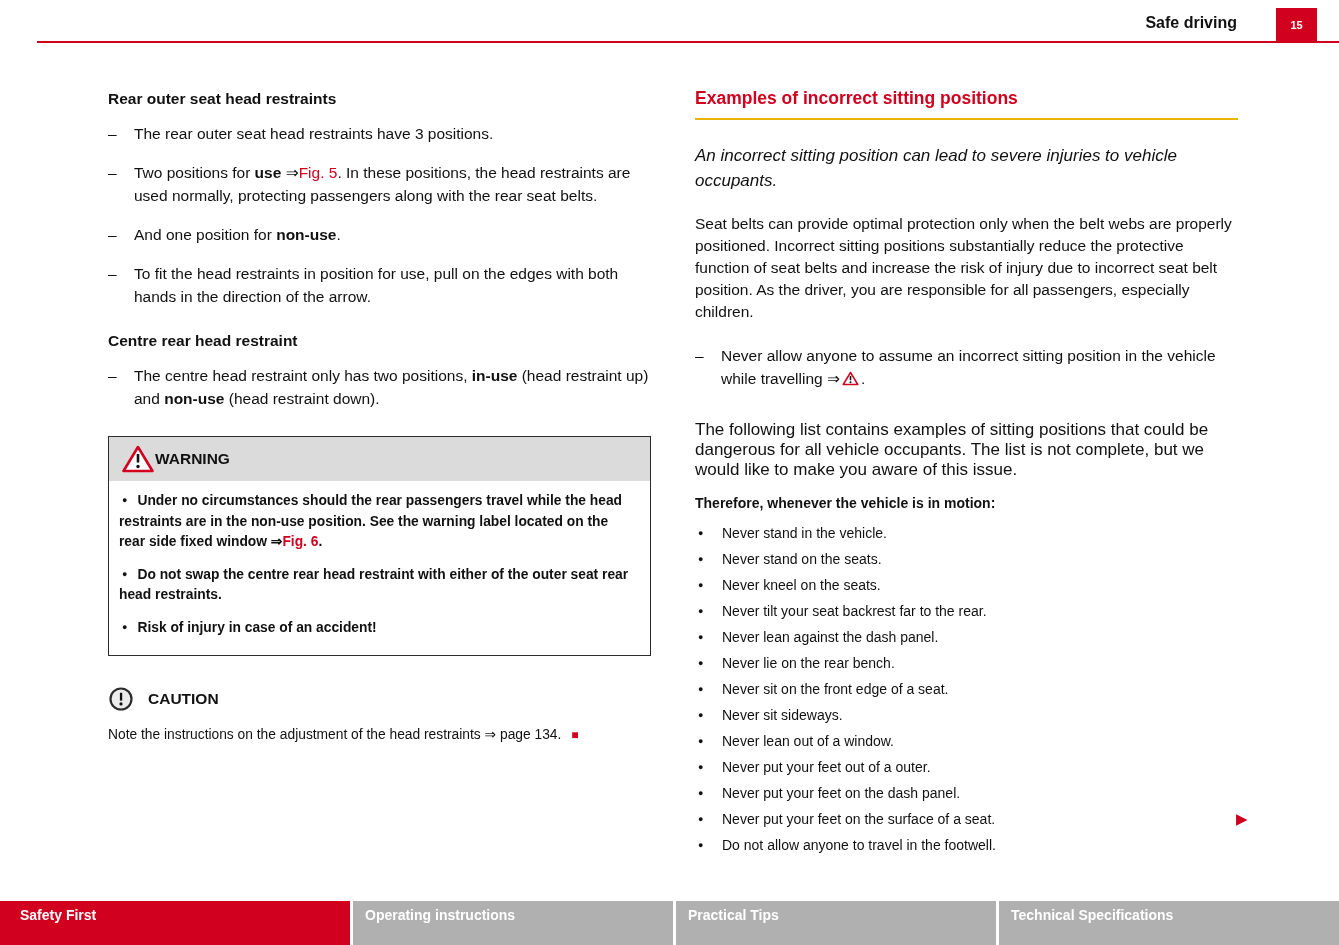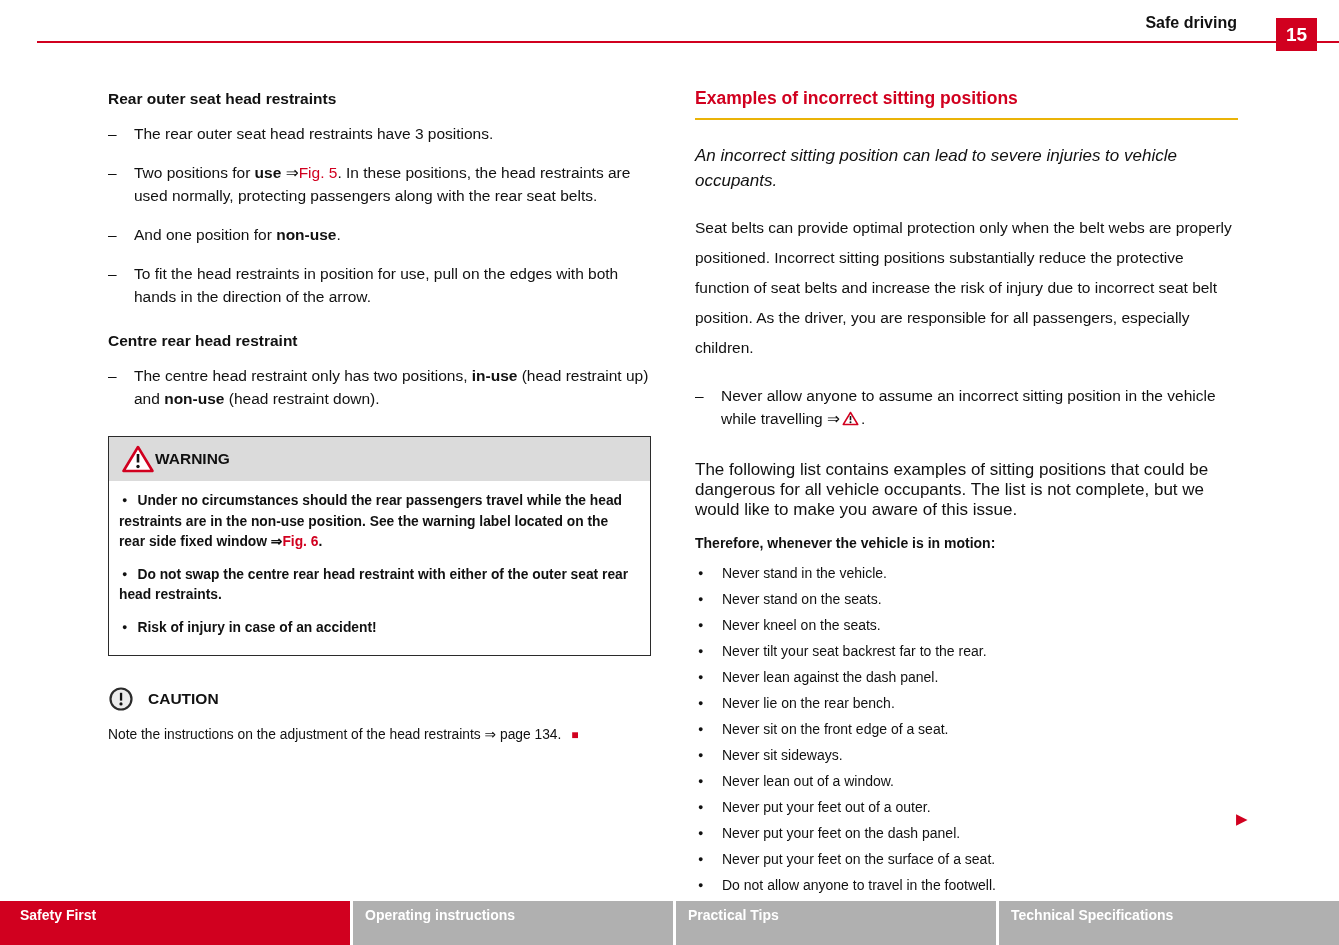--- a/index.html
+++ b/index.html
@@ -16,22 +16,22 @@
     color:var(--ink);
     font-family:"Liberation Sans",sans-serif;
     overflow:hidden;
   }
   b{font-weight:bold;}
   .ref{color:var(--red);}
   .ref.bold{font-weight:bold;}
 
   
   .header-title{position:absolute;top:14px;right:102px;font-size:16px;font-weight:bold;}
-  .page-box{position:absolute;top:18px;right:22px;width:41px;height:33px;background:var(--red);
-    color:#fff;font-weight:bold;font-size:19px;display:flex;align-items:center;justify-content:center;}
+  .page-box{position:absolute;top:8px;right:22px;width:41px;height:33px;background:var(--red);
+    color:#fff;font-weight:bold;font-size:11px;display:flex;align-items:center;justify-content:center;}
   .header-rule{position:absolute;top:41px;left:37px;right:0;height:2px;background:var(--red);}
 
   
   .col-left{position:absolute;left:108px;top:90px;width:543px;}
   .col-right{position:absolute;left:695px;top:88px;width:543px;}
 
   
   .sec-heading{font-size:15.5px;font-weight:bold;margin-bottom:14px;}
   .sec-heading.second{margin-top:24px;}
   .dash-item{display:flex;font-size:15.5px;line-height:23px;margin-bottom:16px;}
@@ -48,21 +48,21 @@
   .caution{margin-top:30px;}
   .caution-head{display:flex;align-items:center;gap:14px;}
   .caution-title{font-size:15.5px;font-weight:bold;}
   .caution-text{font-size:13.8px;line-height:20px;margin-top:13px;}
   .end-square{color:var(--red);font-size:12px;margin-left:10px;}
 
   
   .r-heading{color:var(--red);font-size:17.5px;font-weight:bold;padding-bottom:9px;
     border-bottom:2px solid #eab308;margin-bottom:23px;}
   .lead{font-style:italic;font-size:17px;line-height:25px;margin-bottom:20px;}
-  .para{font-size:15.5px;line-height:30px;margin-bottom:21px;}
+  .para{font-size:15.5px;line-height:22px;margin-bottom:21px;}
   .r-dash{display:flex;font-size:15.5px;line-height:23px;margin-bottom:19px;}
   .small-para{font-size:17px;line-height:20px;margin-bottom:15px;margin-top:28px;}
   .bold-intro{font-size:14px;font-weight:bold;margin-bottom:12px;}
   .motion-item{display:flex;font-size:14px;line-height:20px;margin-bottom:6px;}
   .marker-dot{flex:0 0 27px;font-size:9px;line-height:20px;padding-left:3px;}
 
   .inline-warn{display:inline-block;vertical-align:-2px;margin:0 2px;}
   .warn-icon svg,.caution-icon svg{display:block;}
   .cont-arrow{position:absolute;left:1236px;top:810px;color:var(--red);font-size:15px;}
 

